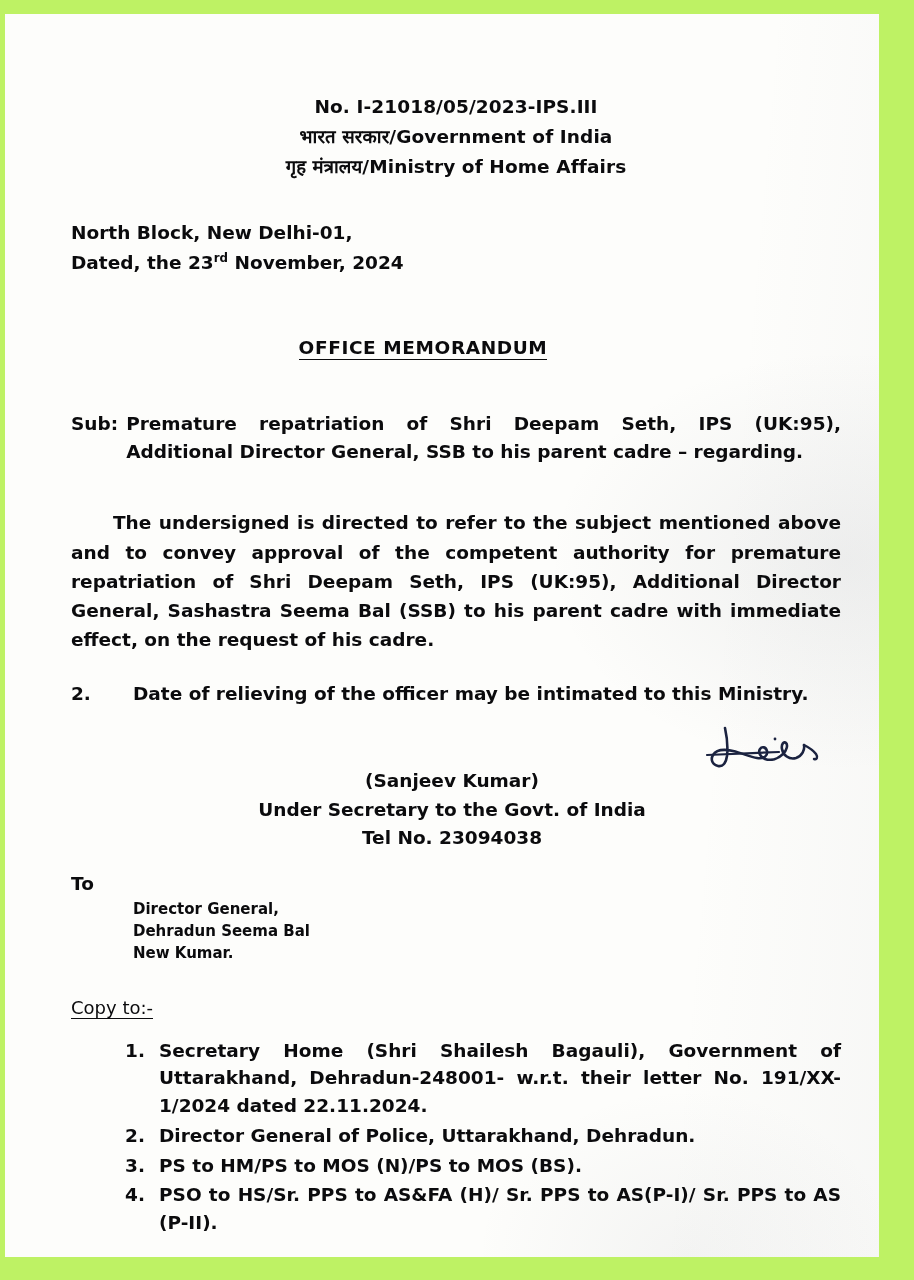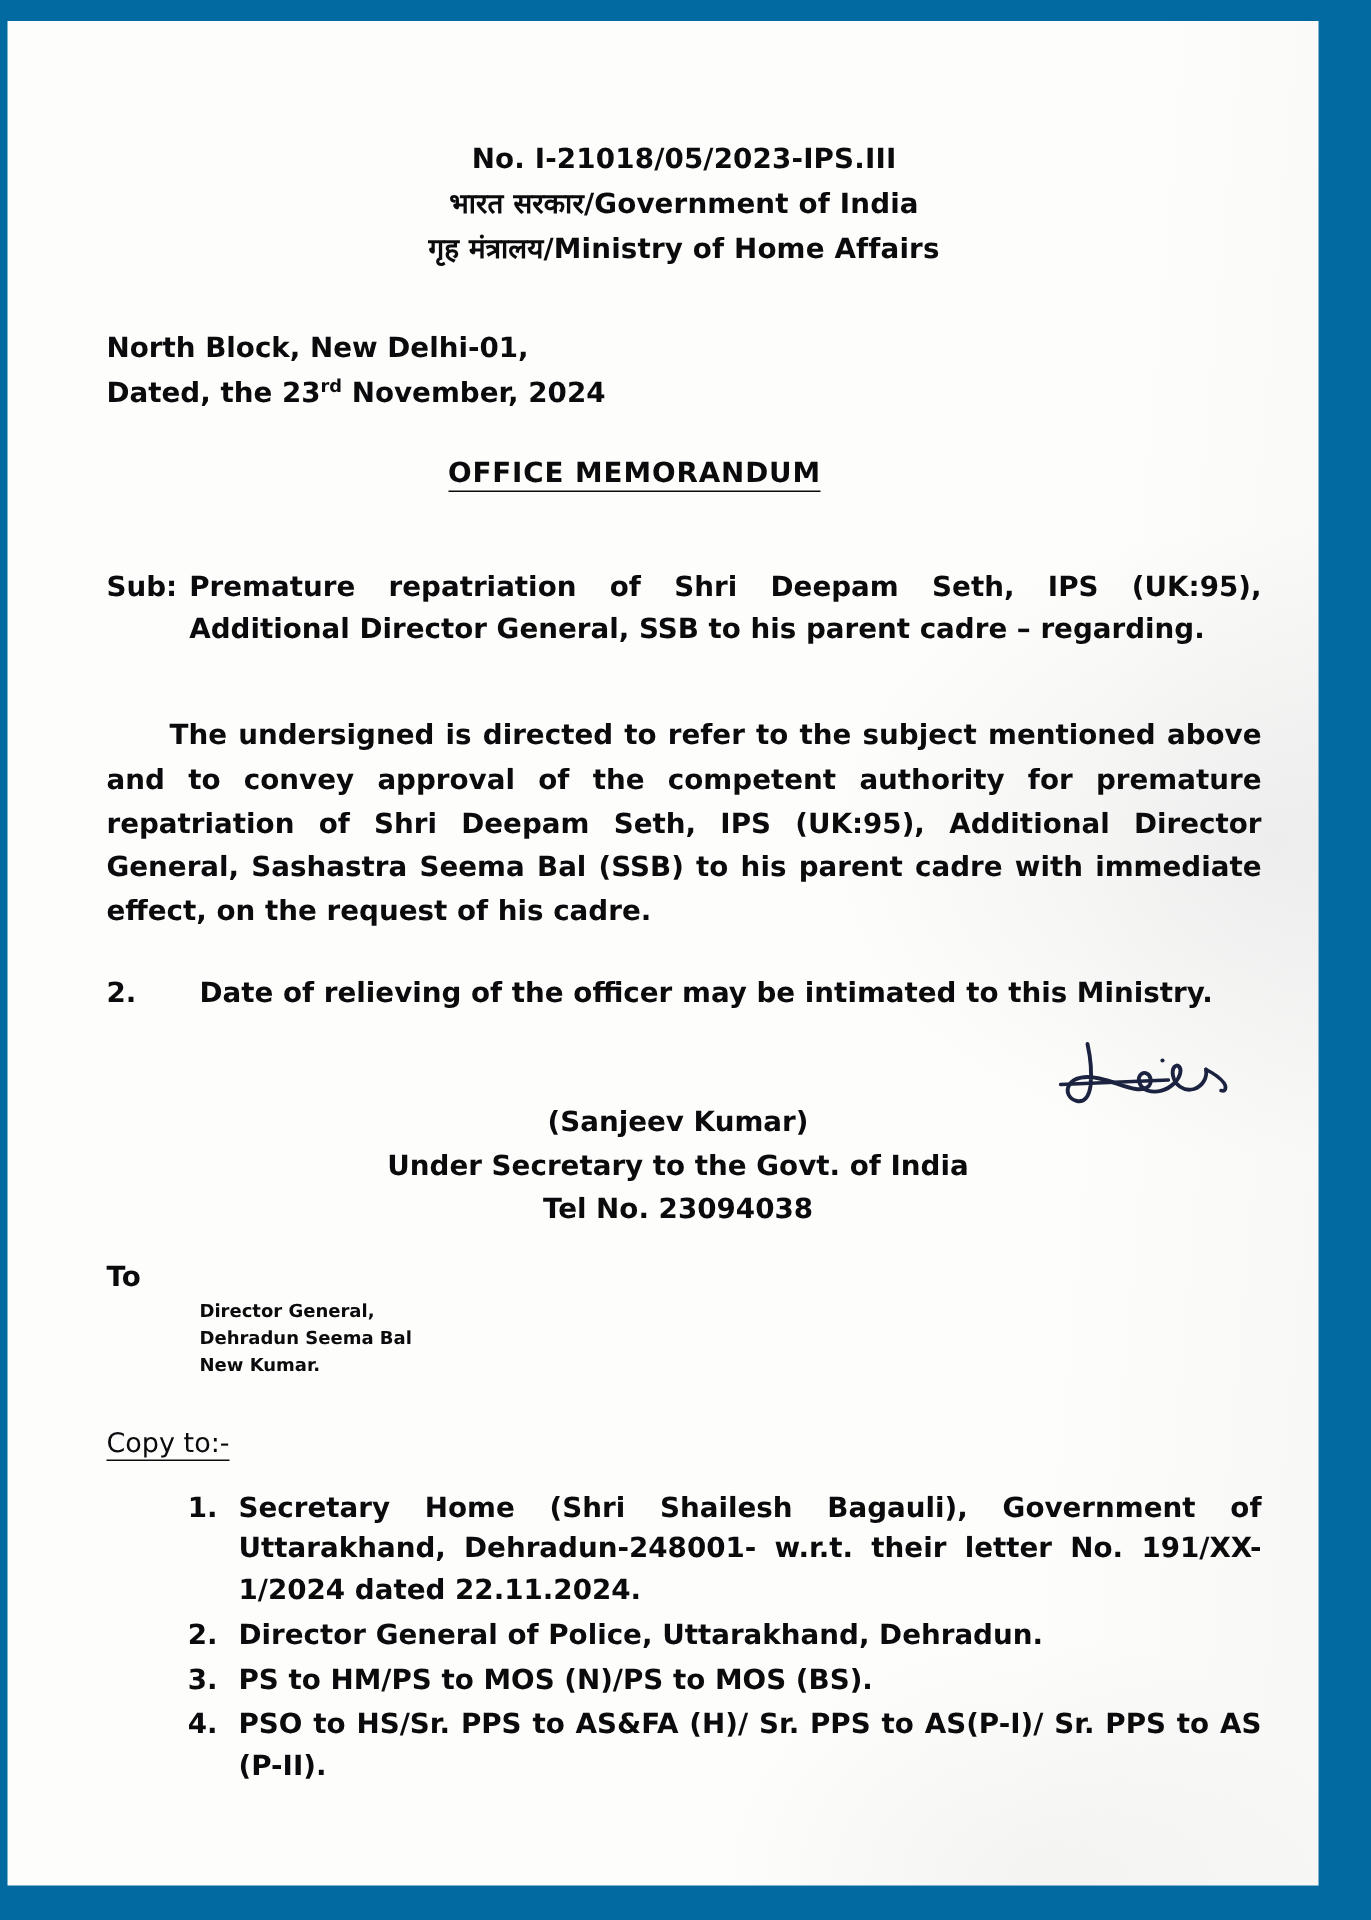--- a/index.html
+++ b/index.html
@@ -12,21 +12,21 @@
     height: 1280px;
     overflow: hidden;
     font-family: "DejaVu Sans", sans-serif;
   }
 
   
   .scan-frame {
     position: relative;
     width: 914px;
     height: 1280px;
-    background: #0369a1;
+    background: #bef264;
   }
 
   
   .page {
     position: absolute;
     left: 5px;
     top: 14px;
     width: 874px;
     height: 1243px;
     background: #fdfdfb;
@@ -71,21 +71,21 @@
     text-align: left;
     padding-right: 78px;
     font-size: 18.5px;
     font-weight: 700;
     line-height: 1.6;
   }
   .sup { font-size: 0.64em; vertical-align: super; }
 
   
   .om-title-wrap {
-    margin-top: 28px;
+    margin-top: 60px;
     text-align: center;
     padding-right: 66px;
   }
   .om-title {
     display: inline-block;
     font-size: 18.5px;
     font-weight: 600;
     letter-spacing: 0.6px;
     border-bottom: 1.6px solid #0b0b0d;
     padding-bottom: 1px;
@@ -155,21 +155,21 @@
 
   
   .to-label {
     margin-top: 20px;
     font-size: 18.5px;
     font-weight: 600;
   }
   .addressee {
     margin-top: 4px;
     padding-left: 62px;
-    font-size: 12px;
+    font-size: 15px;
     font-weight: 600;
     line-height: 1.48;
   }
   .addressee .strong { font-weight: 800; }
 
   
   .copy-to-wrap { margin-top: 32px; }
   .copy-to {
     display: inline-block;
     font-size: 18px;

